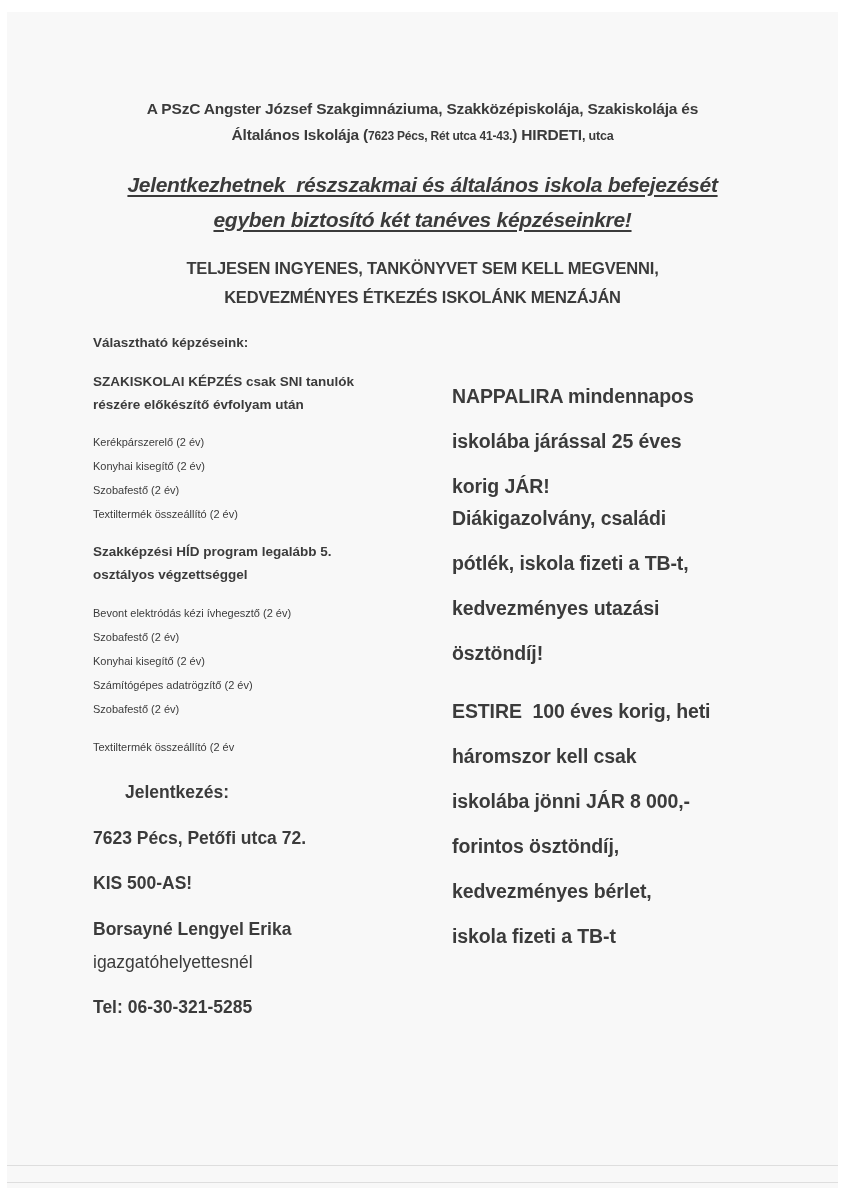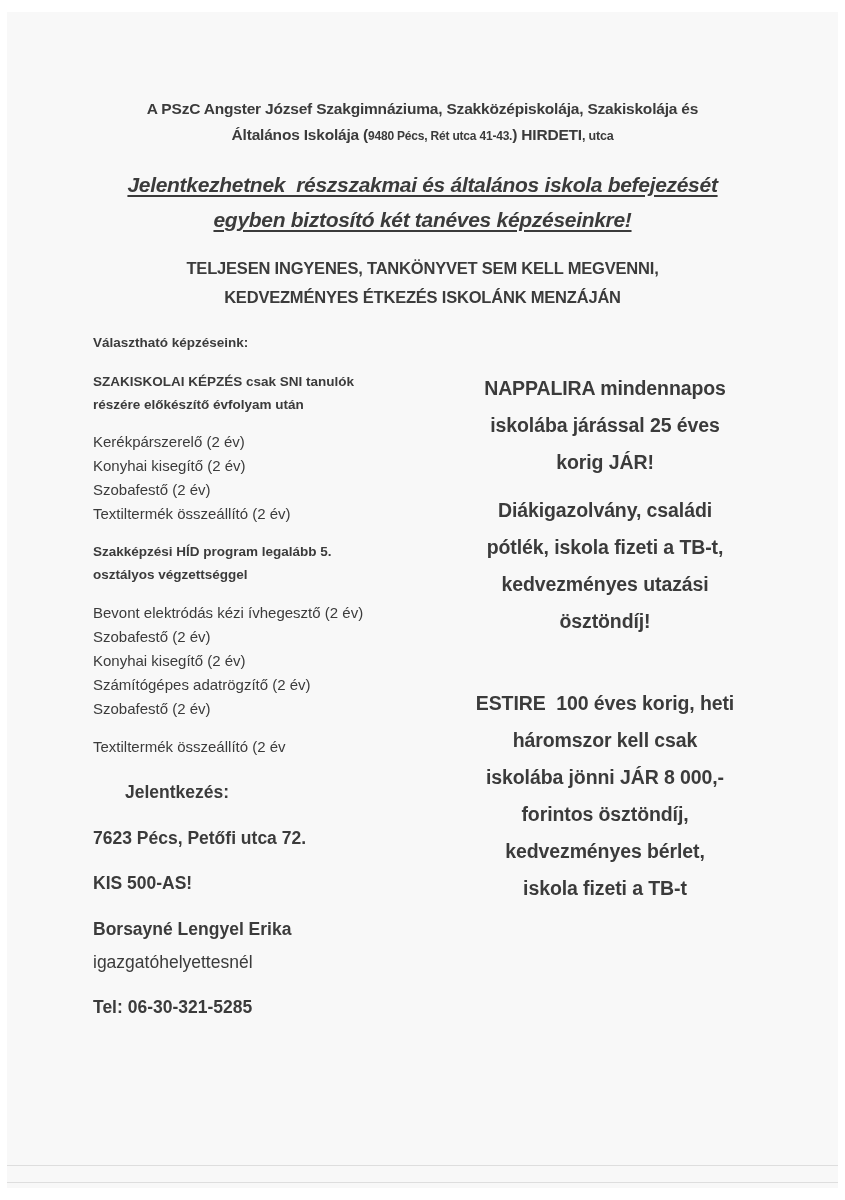--- a/index.html
+++ b/index.html
@@ -41,42 +41,42 @@
       letter-spacing: -0.3px;
     }
     .subhead {
       left: 60px; width: 725px; top: 254px;
       text-align: center;
       font-weight: bold; font-size: 16.5px; line-height: 29px;
       letter-spacing: -0.2px;
     }
     .left-col { left: 93px; width: 330px; }
     .sec-label { font-weight: bold; font-size: 13.5px; line-height: 23px; }
-    .list { font-size: 15px; line-height: 24px; }
+    .list { font-size: 11px; line-height: 24px; }
     .list div { white-space: nowrap; }
     .big-bold { font-weight: bold; font-size: 17.5px; line-height: 24px; }
     .big-normal { font-size: 17.5px; line-height: 24px; }
     .underline { text-underline-offset: 3px; margin-left: 32px; }
     .right-col {
       left: 440px; width: 330px;
       font-weight: bold; font-size: 19.5px; line-height: 33px;
       letter-spacing: -0.1px;
     }
-    .right-col p { margin: 4px; text-align: center; }
+    .right-col p { margin: 12px; }
   </style>
 </head>
 <body>
 
 <div class="page"></div>
 <div class="scan-line" style="top:1165px;"></div>
 <div class="scan-line" style="top:1182px;"></div>
 
 <div class="abs header">
   <div>A PSzC Angster József Szakgimnáziuma, Szakközépiskolája, Szakiskolája és</div>
-  <div><span>Általános Iskolája (</span><span class="small">9480 Pécs, Rét utca 41-43.</span><span>) HIRDETI</span><span class="light">, utca</span></div>
+  <div><span>Általános Iskolája (</span><span class="small">7623 Pécs, Rét utca 41-43.</span><span>) HIRDETI</span><span class="light">, utca</span></div>
 </div>
 
 <div class="abs headline">
   <div style="white-space:pre;">Jelentkezhetnek  részszakmai és általános iskola befejezését</div>
   <div>egyben biztosító két tanéves képzéseinkre!</div>
 </div>
 
 <div class="abs subhead">
   <div>TELJESEN INGYENES, TANKÖNYVET SEM KELL MEGVENNI,</div>
   <div>KEDVEZMÉNYES ÉTKEZÉS ISKOLÁNK MENZÁJÁN</div>

